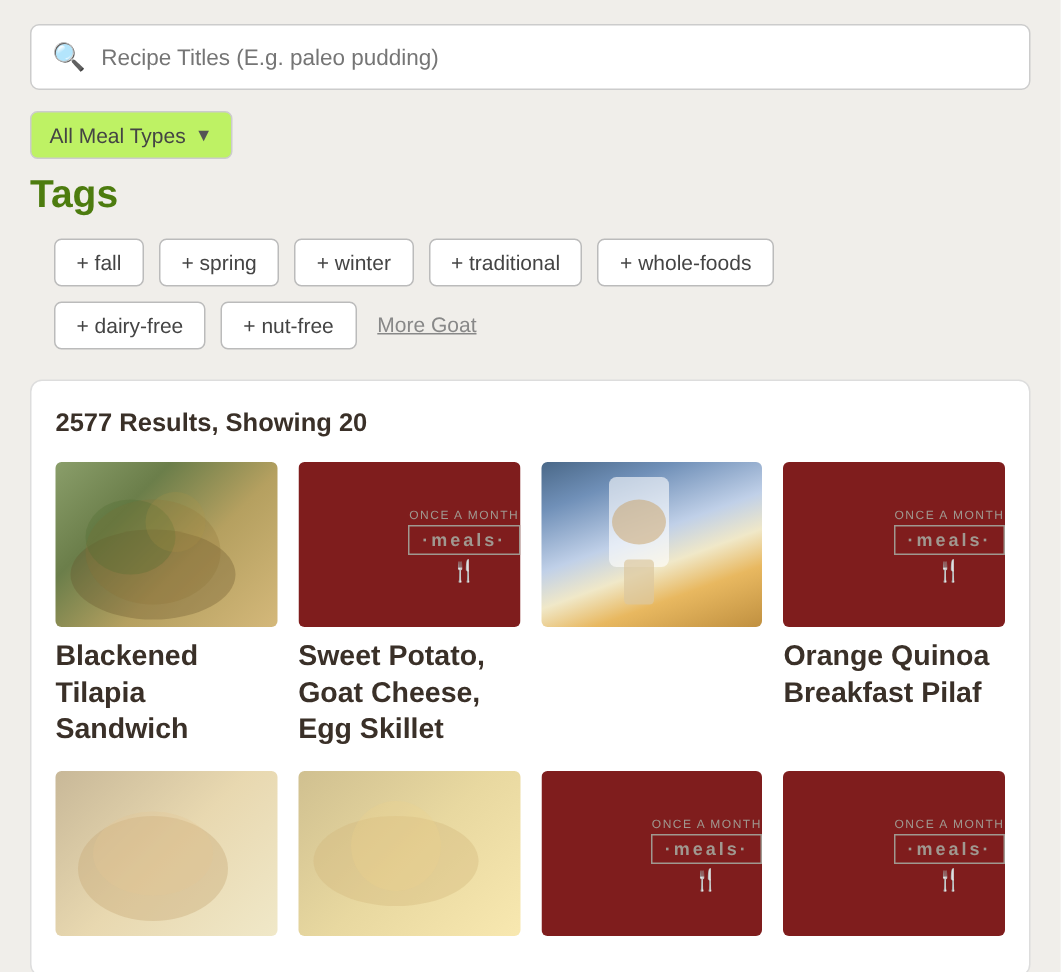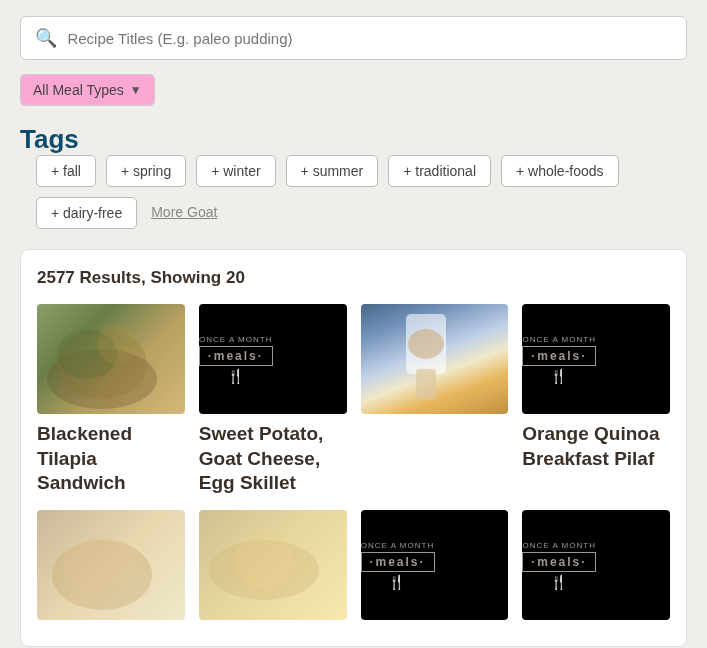--- a/index.html
+++ b/index.html
@@ -35,39 +35,39 @@
       color: #aaa;
       width: 100%;
       background: transparent;
     }
     .meal-type-dropdown {
       display: inline-flex;
       align-items: center;
       border: 1.5px solid #ccc;
       border-radius: 5px;
       padding: 7px 12px;
-      background: #f9a8d4;
+      background: #bef264;
       cursor: pointer;
       font-size: 14px;
       color: #444;
-      margin-bottom: 18px;
+      margin-bottom: 8px;
       gap: 6px;
     }
     .dropdown-arrow {
       font-size: 12px;
       color: #555;
     }
     .tags-section {
       margin-bottom: 20px;
     }
     .tags-title {
       font-size: 26px;
       font-weight: bold;
-      color: #0c4a6e;
-      margin-bottom: 0;
+      color: #4d7c0f;
+      margin-bottom: 14px;
     }
     .tags-row {
       display: flex;
       flex-wrap: wrap;
       gap: 10px;
       margin-bottom: 10px;
       margin-left: 16px;
     }
     .tag-btn {
       border: 1.5px solid #bbb;
@@ -114,25 +114,25 @@
       overflow: hidden;
       margin-bottom: 8px;
       display: flex;
       align-items: center;
       justify-content: center;
       position: relative;
     }
     .recipe-img-placeholder {
       display: flex;
       flex-direction: column;
-      align-items: flex-start;
+      align-items: flex-end;
       justify-content: center;
       width: 100%;
       height: 100%;
-      background: #000000;
+      background: #7f1d1d;
     }
     .placeholder-logo {
       display: flex;
       flex-direction: column;
       align-items: center;
     }
     .placeholder-logo-top {
       font-size: 8px;
       color: #a09890;
       letter-spacing: 1px;
@@ -185,26 +185,26 @@
     <span class="dropdown-arrow">▼</span>
   </div>
 
   
   <div class="tags-section">
     <div class="tags-title">Tags</div>
     <div class="tags-row">
       <button class="tag-btn">+ fall</button>
       <button class="tag-btn">+ spring</button>
       <button class="tag-btn">+ winter</button>
-      <button class="tag-btn">+ summer</button>
       <button class="tag-btn">+ traditional</button>
       <button class="tag-btn">+ whole-foods</button>
     </div>
     <div class="tags-row">
       <button class="tag-btn">+ dairy-free</button>
+      <button class="tag-btn">+ nut-free</button>
       <span class="more-tags-link">More Goat</span>
     </div>
   </div>
 
   
   <div class="results-panel">
     <div class="results-count">2577 Results, Showing 20</div>
     <div class="recipes-grid">
 
       <div class="recipe-card">

